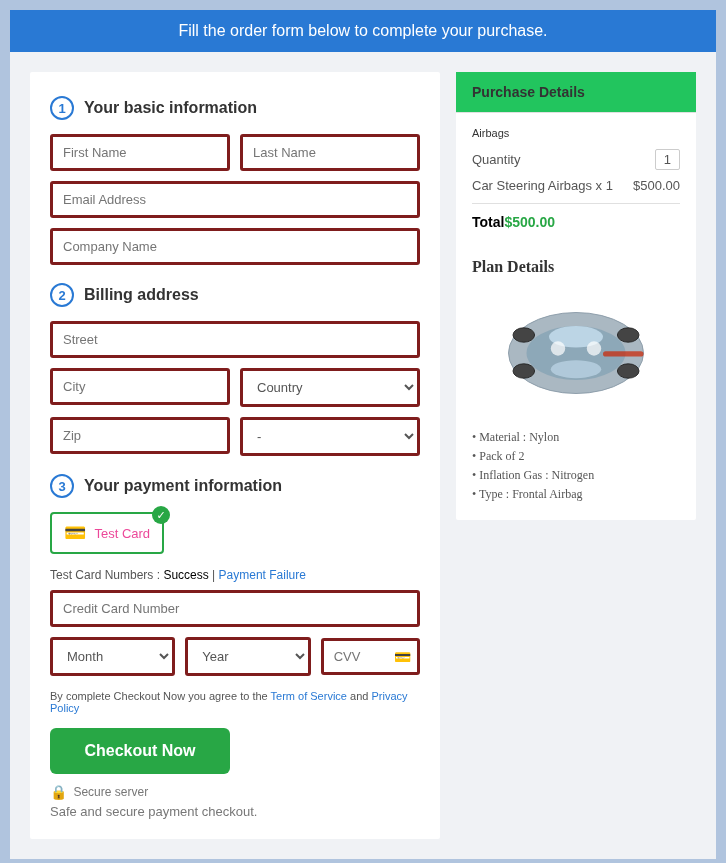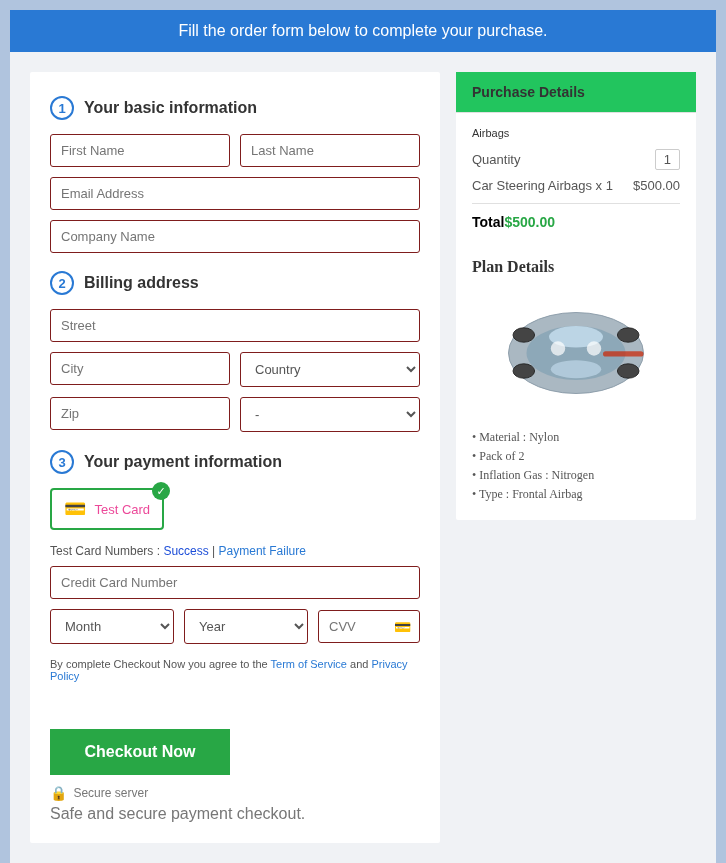--- a/index.html
+++ b/index.html
@@ -67,21 +67,21 @@
       font-size: 16px;
       font-weight: 600;
       color: #333;
     }
     .form-row {
       display: flex;
       gap: 10px;
       margin-bottom: 10px;
     }
     input[type="text"], input[type="email"], select {
-      border: 1px solid #7f1d1d;
+      border: 3px solid #7f1d1d;
       border-radius: 3px;
       padding: 8px 10px;
       font-size: 13px;
       color: #555;
       background: white;
       width: 100%;
       outline: none;
     }
     .input-wrapper {
       flex: 1;
@@ -124,21 +124,21 @@
       display: flex;
       align-items: center;
       justify-content: center;
     }
     .test-card-info {
       font-size: 12px;
       color: #555;
       margin-bottom: 8px;
     }
     .test-card-info a.success {
-      color: #1d4ed8;
+      color: #000000;
       text-decoration: none;
     }
     .test-card-info a.failure {
       color: #2979d4;
       text-decoration: none;
     }
     .expiry-cvv-row {
       display: flex;
       gap: 10px;
       margin-top: 10px;
@@ -172,35 +172,34 @@
       color: #2979d4;
       text-decoration: none;
     }
     .checkout-btn {
       background: #28a745;
       color: white;
       border: none;
       padding: 14px 30px;
       font-size: 16px;
       font-weight: bold;
-      border-radius: 0;
+      border-radius: 6px;
       cursor: pointer;
       width: 180px;
-      margin-top: 33px;
     }
     .secure-note {
       display: flex;
       align-items: center;
       gap: 6px;
       margin-top: 10px;
       font-size: 12px;
       color: #777;
     }
     .secure-note-sub {
-      font-size: 16px;
+      font-size: 13px;
       color: #777;
       margin-top: 4px;
     }
 
     
     .purchase-header {
       background: #22c55e;
       padding: 12px 16px;
       font-size: 14px;
       font-weight: bold;

